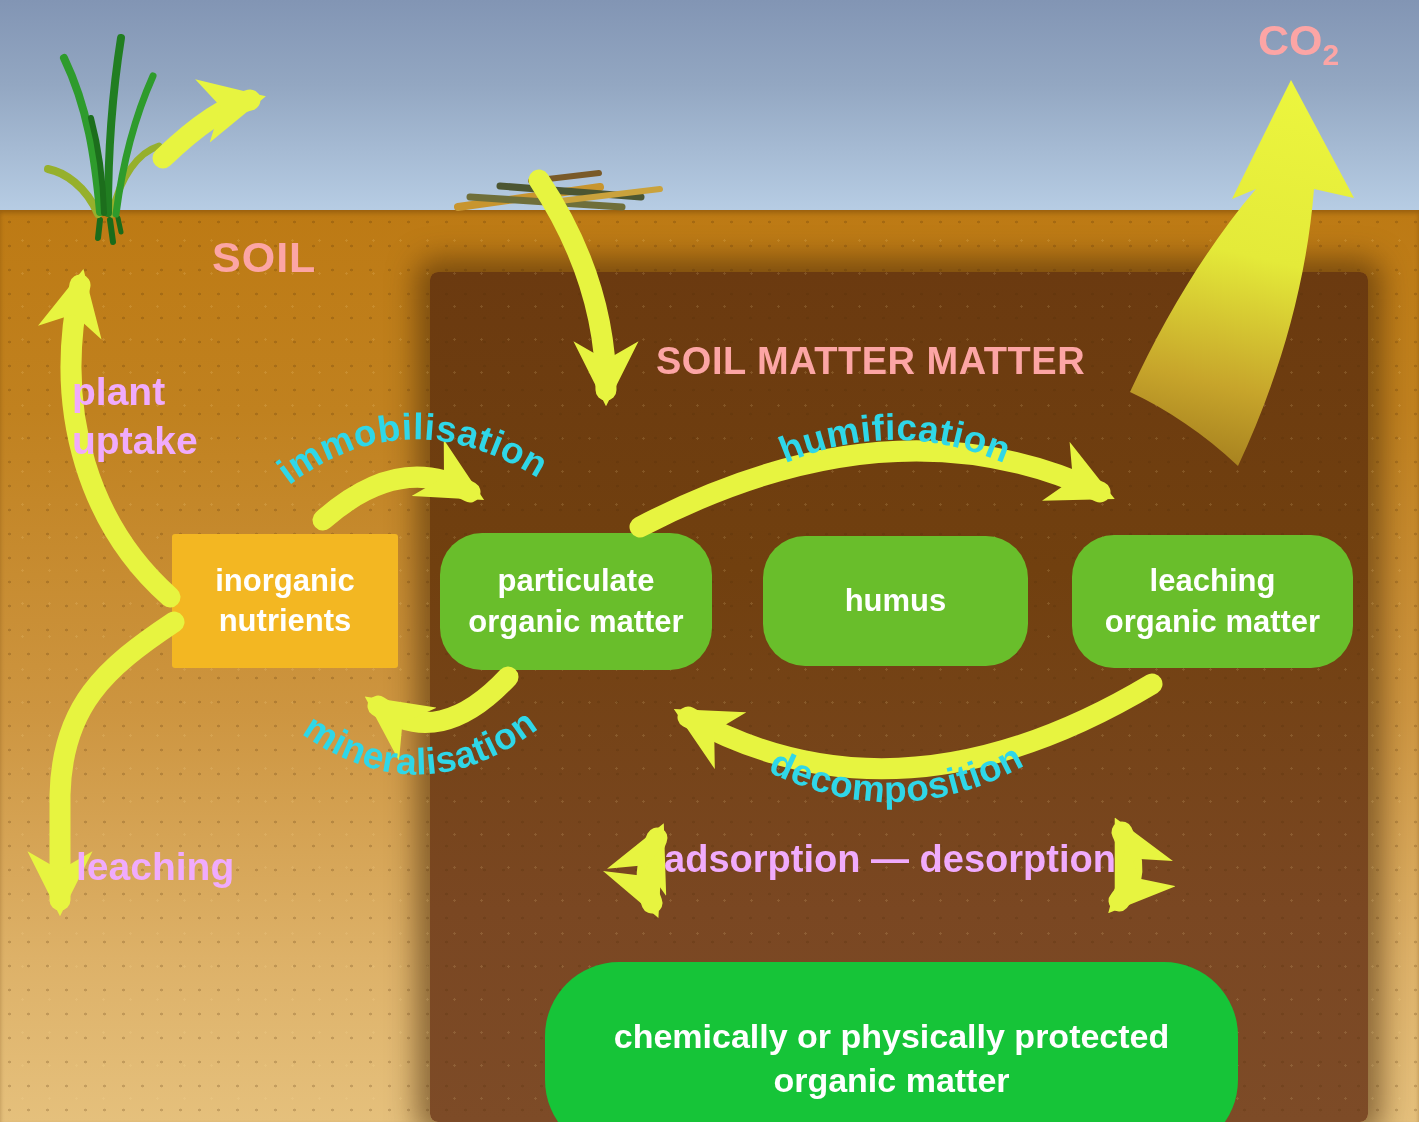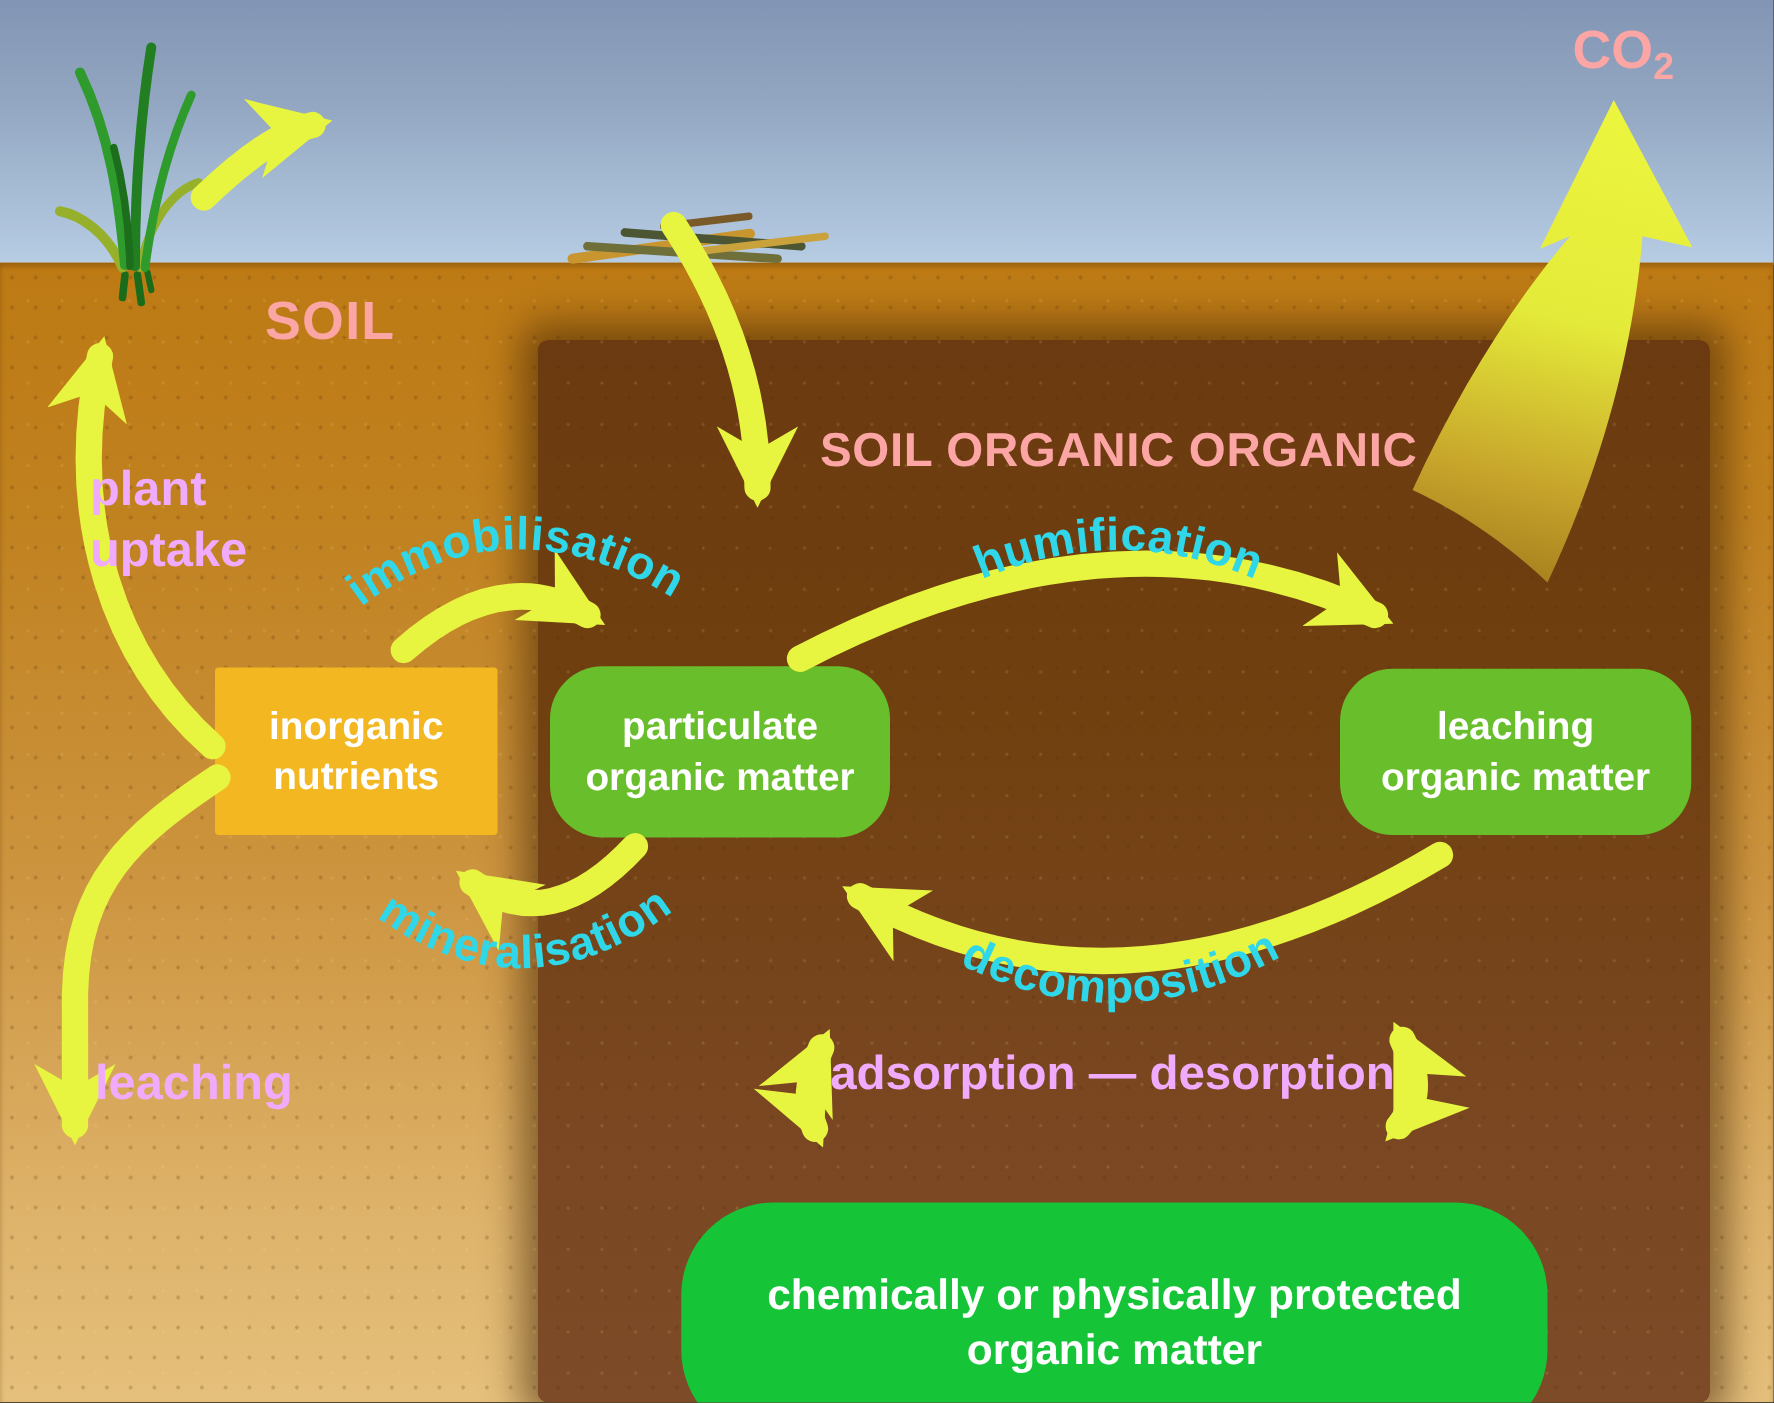--- a/index.html
+++ b/index.html
@@ -59,20 +59,23 @@
   <div class="sky"></div>
   <div class="soil"></div>
   <div class="som-region"></div>
   <div class="speckles"></div>
 
   <div class="box box-inorganic">
     <span class="box-inner">inorganic nutrients</span>
   </div>
   <div class="box box-green box-pom">
     <span class="box-inner">particulate organic matter</span>
+  </div>
+  <div class="box box-green box-humus">
+    <span class="box-inner">humus</span>
   </div>
   <div class="box box-green box-rom">
     <span class="box-inner">leaching organic matter</span>
   </div>
   <div class="box box-protected">
     <span class="box-inner">chemically or physically protected organic matter</span>
   </div>
 
   <svg class="overlay" viewBox="0 0 1419 1122">
     <defs>
@@ -136,20 +139,20 @@
     </text>
     <text class="curved">
       <textPath href="#tp-mineral" startOffset="50%" text-anchor="middle">mineralisation</textPath>
     </text>
     <text class="curved">
       <textPath href="#tp-decomp" startOffset="50%" text-anchor="middle">decomposition</textPath>
     </text>
   </svg>
 
   <div class="lbl lbl-soil">SOIL</div>
-  <div class="lbl lbl-som">SOIL ORGANIC ORGANIC</div>
+  <div class="lbl lbl-som">SOIL MATTER MATTER</div>
   <div class="lbl lbl-co2"><span>CO</span><sub>2</sub></div>
   <div class="lbl cyan lbl-plant-uptake">plant
  uptake</div>
   <div class="lbl cyan lbl-leaching">leaching</div>
   <div class="lbl cyan lbl-adsdes">adsorption — desorption</div>
 
 </div>
 
 </body></html>

